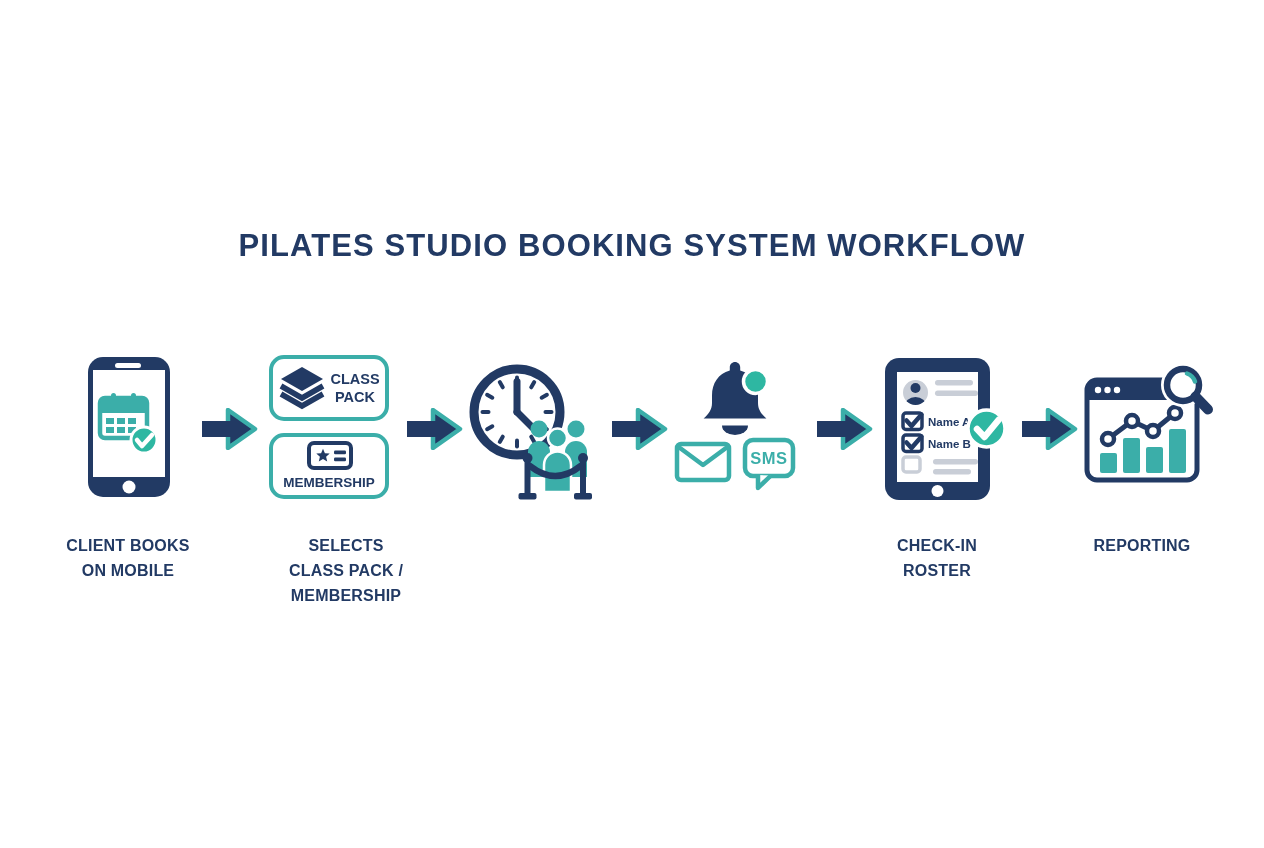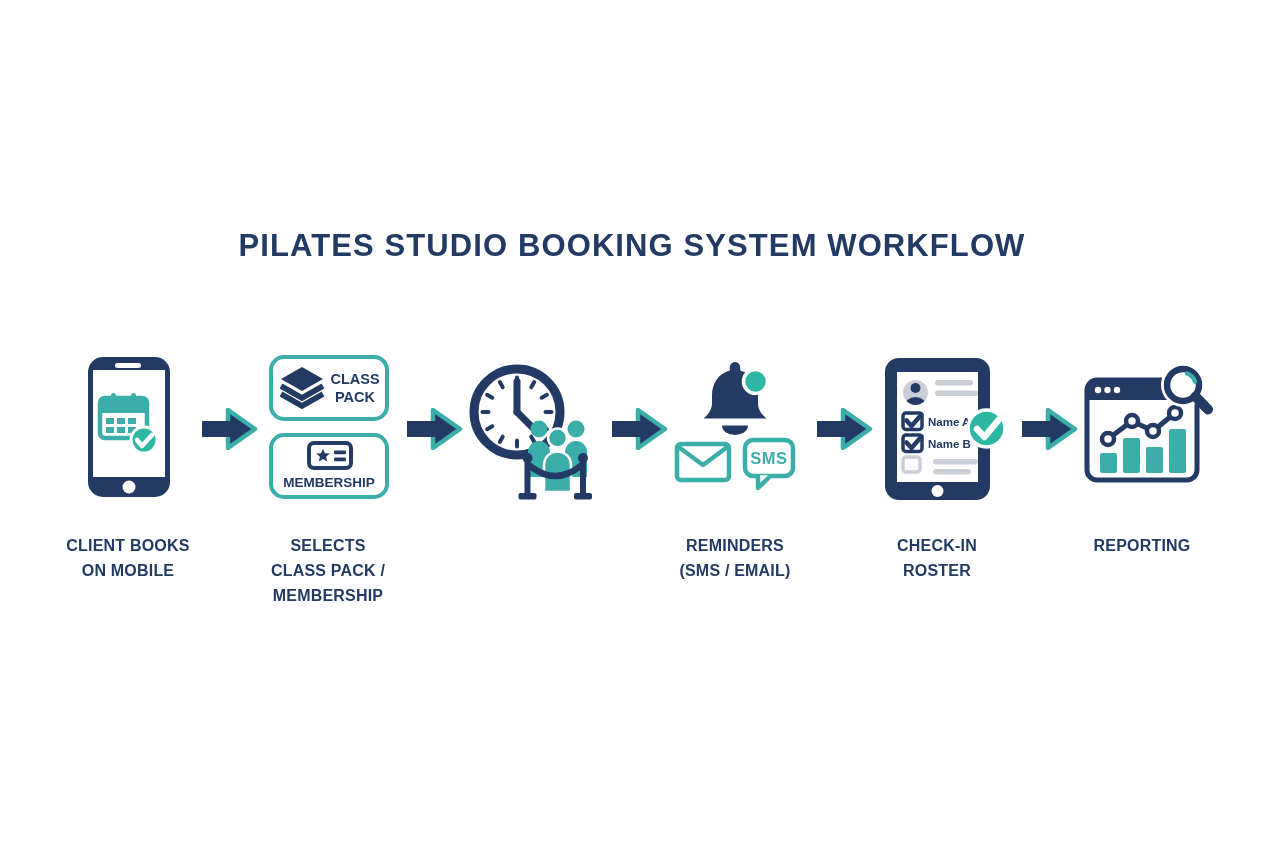--- a/index.html
+++ b/index.html
@@ -213,22 +213,20 @@
     <g>
       <circle cx="105" cy="35" r="16" class="nf s-white" stroke-width="12"></circle>
       <circle cx="105" cy="35" r="16" class="f-white s-navy" stroke-width="6.5"></circle>
       <path d="M109,23.5 A13,13 0 0 1 117,31.5" class="nf s-teal" stroke-width="4.5" stroke-linecap="round"></path>
       <line x1="117.5" y1="46.5" x2="130" y2="59.5" class="s-navy" stroke-width="10" stroke-linecap="round"></line>
     </g>
   </svg>
 
   <div class="label" style="left:18px">CLIENT BOOKS
 ON MOBILE</div>
-  <div class="label" style="left:218px">SELECTS
+  <div class="label" style="left:236px">SELECTS
 CLASS PACK /
 MEMBERSHIP</div>
-  <div class="label" style="left:625px">REMINDERS
-(SMS / EMAIL)</div>
   <div class="label" style="left:827px">CHECK-IN
 ROSTER</div>
   <div class="label" style="left:1032px">REPORTING</div>
 
 </div>
 
 </body></html>

